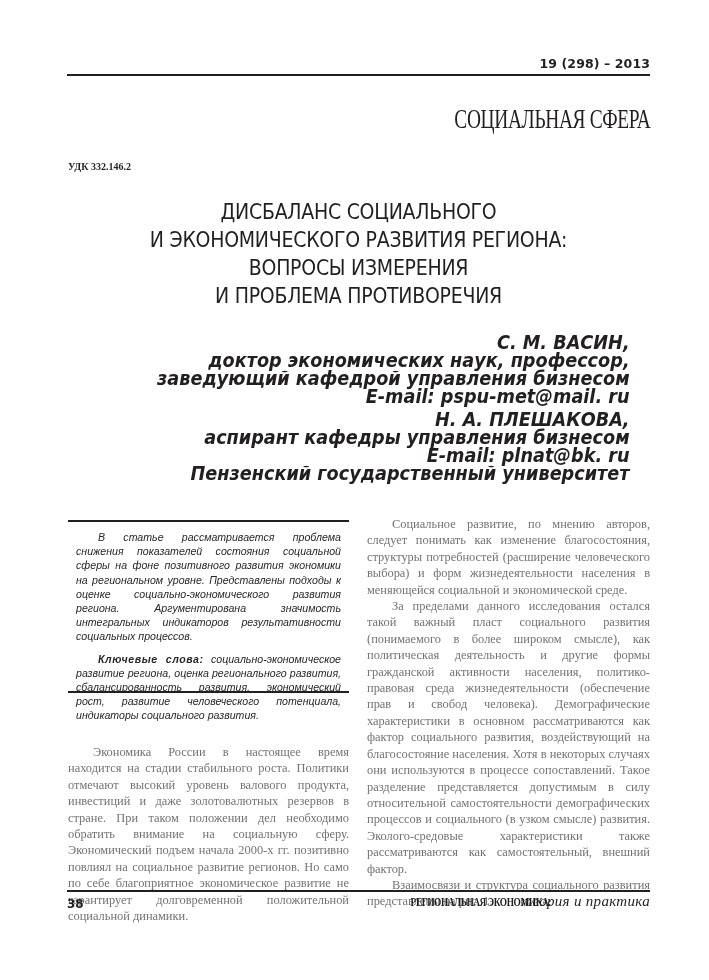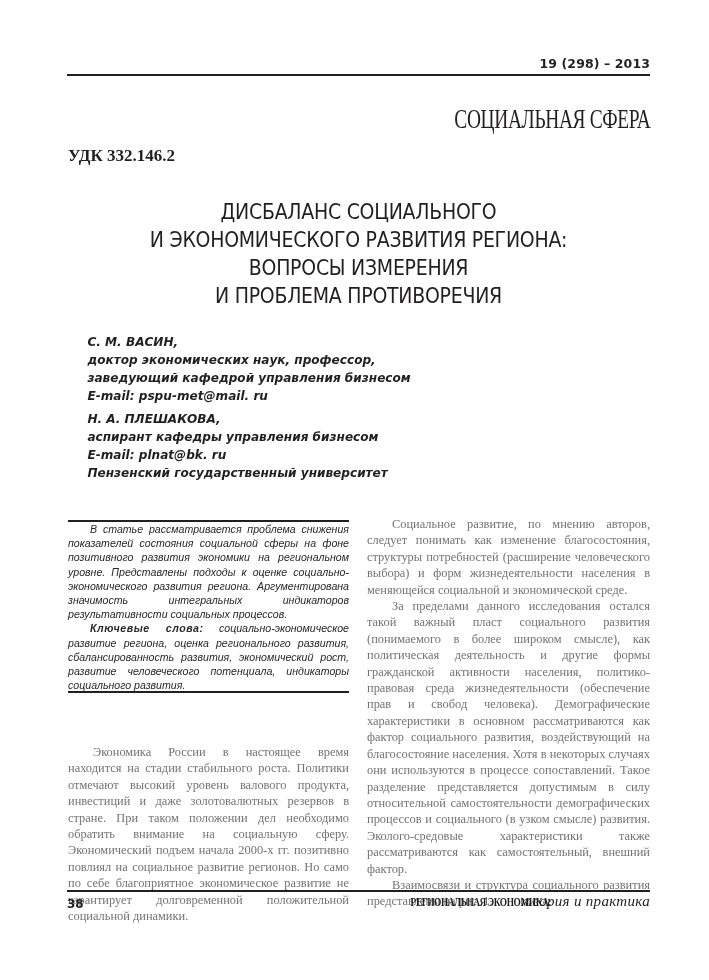--- a/index.html
+++ b/index.html
@@ -45,24 +45,24 @@
       font-family: "Liberation Serif", serif;
       font-size: 27px;
       letter-spacing: -0.5px;
       transform: scaleX(0.72);
       transform-origin: right center;
       white-space: nowrap;
     }
     .udk {
       position: absolute;
       left: 68px;
-      top: 146px;
-      font-family: "Liberation Serif", serif;
-      font-weight: bold;
-      font-size: 17px;
+      top: 161px;
+      font-family: "Liberation Serif", serif;
+      font-weight: bold;
+      font-size: 10px;
     }
     
     .title {
       position: absolute;
       left: 67px;
       width: 583px;
       top: 198px;
       text-align: center;
       font-family: "DejaVu Sans", sans-serif;
       font-weight: normal;
@@ -75,25 +75,25 @@
       transform: scaleX(0.86);
       transform-origin: center;
       white-space: nowrap;
     }
     
     .authors {
       position: absolute;
       left: 67px;
       width: 583px;
       top: 333px;
-      text-align: left;
+      text-align: right;
       font-family: "DejaVu Sans", sans-serif;
       font-weight: bold;
       font-style: italic;
-      font-size: 13px;
+      font-size: 19px;
       line-height: 18px;
     }
     .authors .line {
       display: block;
       white-space: nowrap;
       transform: scaleX(0.93);
       transform-origin: center;
     }
     .authors .gap { height: 5px; }
     
@@ -115,21 +115,21 @@
       width: 281px;
       top: 522px;
       font-family: "Liberation Sans", sans-serif;
       font-style: italic;
       font-size: 10.6px;
       line-height: 14.2px;
       text-align: justify;
       color: #2a2627;
     }
     .abstract p {
-      margin: 0;
+      margin: 8px;
       text-indent: 22px;
     }
     .abstract .kw-label {
       font-weight: bold;
       letter-spacing: 0.6px;
     }
     
     .col {
       position: absolute;
       font-family: "Liberation Serif", serif;

